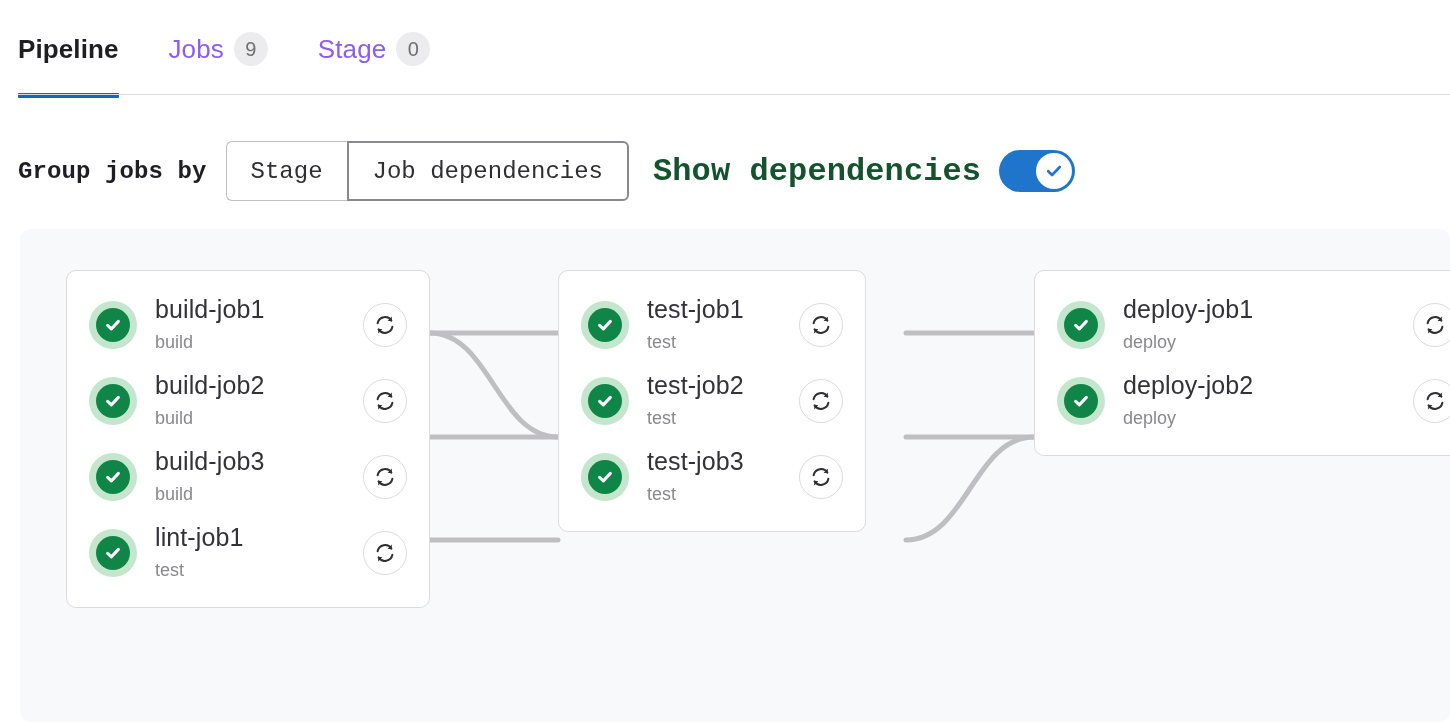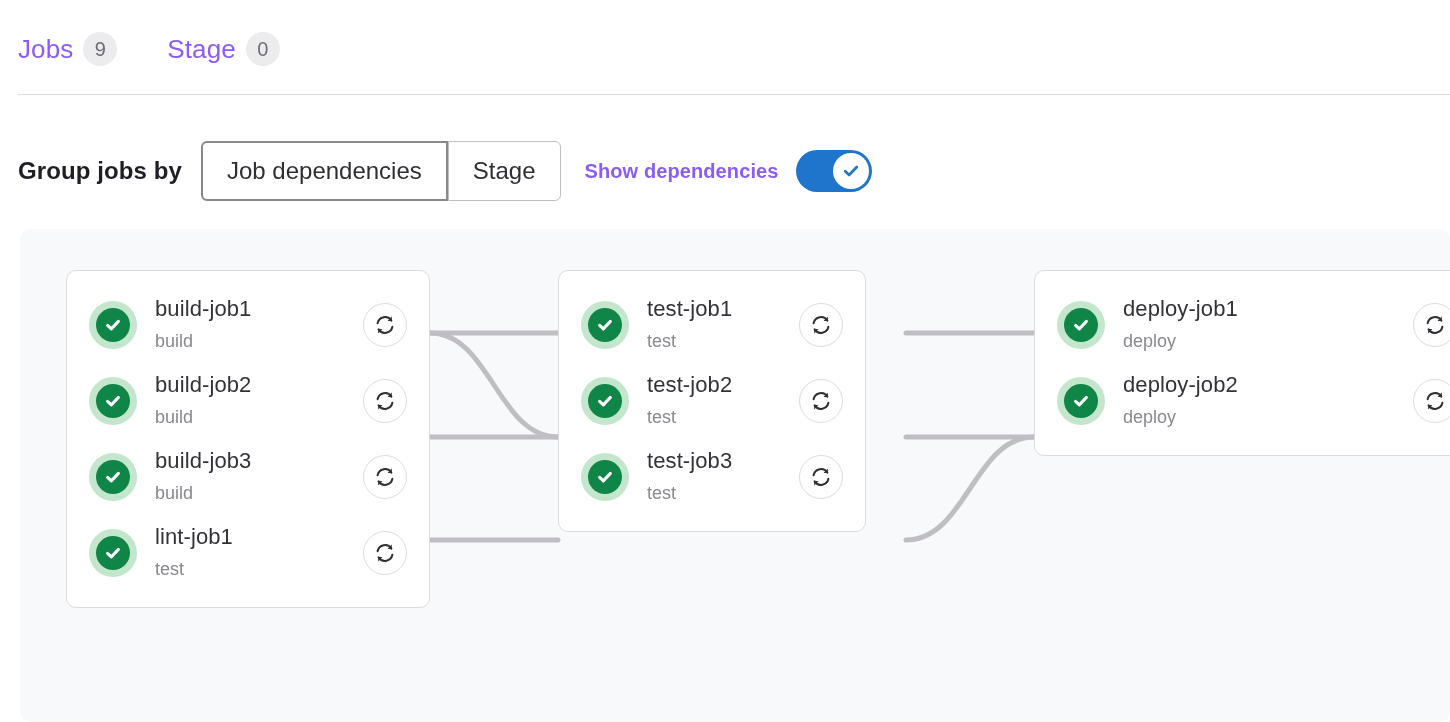--- a/index.html
+++ b/index.html
@@ -37,40 +37,40 @@
   .tab-badge {
     display: inline-flex; align-items: center; justify-content: center;
     min-width: 34px; height: 34px; padding: 0 9px;
     border-radius: 17px; background: #ececef; color: #6e6d73;
     font-size: 20px; line-height: 1;
   }
 
   
   .controlbar {
     position: absolute; left: 18px; top: 140px; height: 62px;
-    display: flex; align-items: center;
+    display: flex; align-items: center; font-family: Liberation Mono, monospace;
   }
   .group-label {
     font-size: 24px; font-weight: bold; color: #1f1e24; letter-spacing: .1px;
     margin-right: 19px; white-space: nowrap;
   }
   .segmented { display: flex; height: 60px; }
   .seg-btn {
     display: flex; align-items: center; justify-content: center;
     height: 60px; padding: 0 24px; background: #ffffff;
     font-size: 24px; color: #2f2f33; font-family: inherit;
     border: 1px solid #bfbfc3; cursor: pointer; white-space: nowrap;
   }
   .seg-btn:first-child { border-radius: 6px 0 0 6px; border-right: none; }
   .seg-btn:last-child  { border-radius: 0 6px 6px 0; }
   .seg-btn.selected { border: 2px solid #89888d; position: relative; z-index: 2; }
 
   .toggle-wrap { display: flex; align-items: center; margin-left: 24px; }
   .toggle-label {
-    font-size: 20px; font-weight: bold; color: #8b5cf6;
+    font-size: 32px; font-weight: bold; color: #14532d;
     margin-right: 18px; white-space: nowrap; letter-spacing: .1px;
   }
   .toggle {
     position: relative; width: 76px; height: 42px; border-radius: 21px;
     background: #1f75cb; cursor: pointer; border: none; padding: 0;
   }
   .toggle .knob {
     position: absolute; top: 3px; right: 3px;
     width: 36px; height: 36px; border-radius: 50%; background: #fff;
     display: flex; align-items: center; justify-content: center;
@@ -98,57 +98,61 @@
   .status-icon {
     position: relative; flex: 0 0 auto;
     width: 48px; height: 48px; border-radius: 50%;
     background: #c3e6cd; display: flex; align-items: center; justify-content: center;
   }
   .status-icon .inner {
     width: 34px; height: 34px; border-radius: 50%; background: #108548;
     display: flex; align-items: center; justify-content: center;
   }
   .job-text { margin-left: 18px; display: flex; flex-direction: column; justify-content: center; }
-  .job-name { font-size: 22px; color: #333238; line-height: 1.12; letter-spacing: .1px; white-space: nowrap; }
+  .job-name { font-size: 25px; color: #333238; line-height: 1.12; letter-spacing: .1px; white-space: nowrap; }
   .job-stage { font-size: 18px; color: #89888d; line-height: 1.3; margin-top: 8px; white-space: nowrap; }
   .retry-btn {
     flex: 0 0 auto; margin-left: auto;
     width: 44px; height: 44px; border-radius: 50%;
     border: 1px solid #dcdcde; background: #ffffff;
     display: flex; align-items: center; justify-content: center;
     cursor: pointer; padding: 0;
   }
 </style>
 </head>
 <body>
 
 <div class="page">
 
   <div class="tabbar">
 
+    <div class="tab active">
+      <span class="tab-label">Pipeline</span>
+      <span class="tab-underline"></span>
+    </div>
 
     <div class="tab">
       <span class="tab-label">Jobs</span>
       <span class="tab-badge">9</span>
     </div>
 
     <div class="tab">
       <span class="tab-label">Stage</span>
       <span class="tab-badge">0</span>
     </div>
 
   </div>
 
   <div class="controlbar">
 
     <span class="group-label">Group jobs by</span>
 
     <div class="segmented">
+      <button class="seg-btn">Stage</button>
       <button class="seg-btn selected">Job dependencies</button>
-      <button class="seg-btn">Stage</button>
     </div>
 
     <div class="toggle-wrap">
       <span class="toggle-label">Show dependencies</span>
       <button class="toggle">
         <span class="knob">
           <svg width="20" height="20" viewBox="0 0 20 20">
             <path d="M4.2 10.2 L8.1 14.0 L15.8 6.0" fill="none" stroke="#1f75cb" stroke-width="2.6" stroke-linecap="round" stroke-linejoin="round"></path>
           </svg>
         </span>

